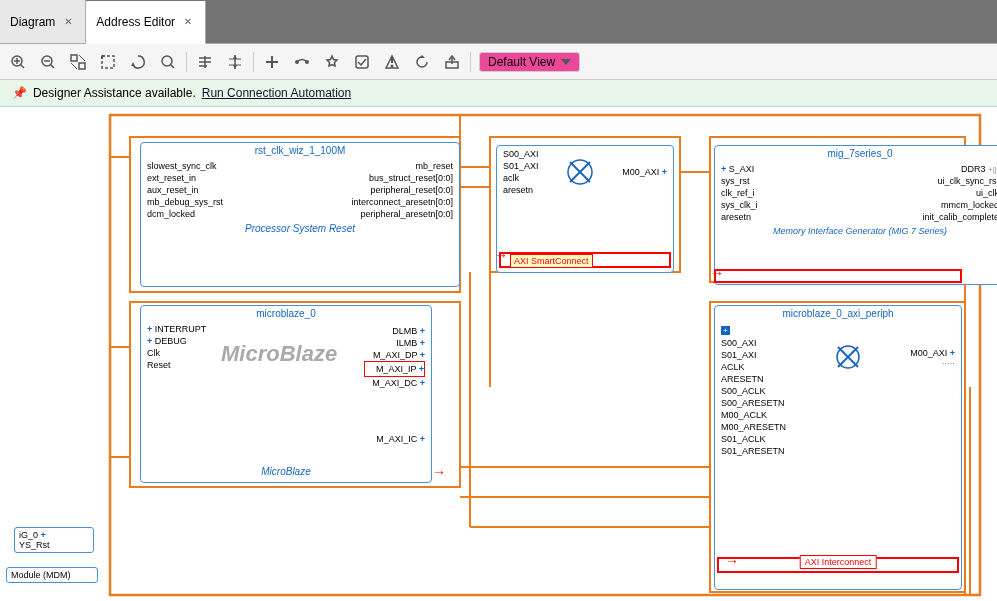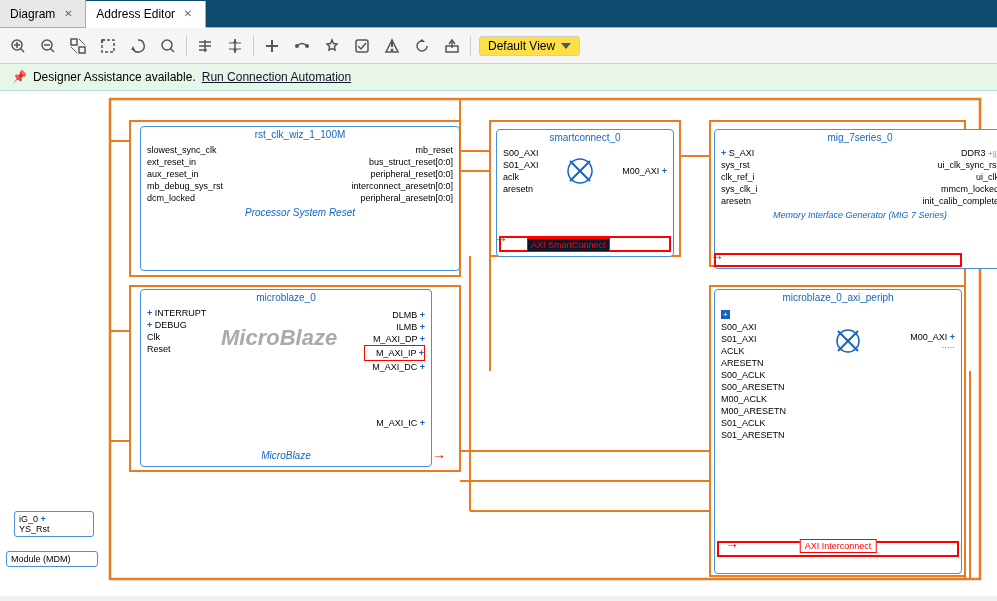--- a/index.html
+++ b/index.html
@@ -2,22 +2,22 @@
 <html><head>
   <meta charset="utf-8">
   <style>
     * { box-sizing: border-box; margin: 0; padding: 0; }
     body { font-family: Arial, sans-serif; font-size: 11px; background: #f0f0f0; width: 997px; height: 601px; overflow: hidden; }
     
     
     .tab-bar {
       display: flex;
       align-items: center;
-      background: #0c4a6e;
-      height: 28px;
+      background: #737373;
+      height: 44px;
       border-bottom: 1px solid #aaa;
     }
     .tab {
       display: flex;
       align-items: center;
       padding: 0 10px;
       height: 100%;
       background: #e8e8e8;
       border-right: 1px solid #aaa;
       cursor: pointer;
@@ -68,21 +68,21 @@
     .toolbar-sep {
       width: 1px;
       height: 20px;
       background: #ccc;
       margin: 0 2px;
     }
     .view-dropdown {
       display: flex;
       align-items: center;
       border: 1px solid #ccc;
-      background: #fde047;
+      background: #ec4899;
       padding: 2px 8px;
       border-radius: 3px;
       cursor: pointer;
       gap: 6px;
       font-size: 12px;
       margin-left: 4px;
     }
 
     
     .assistant-bar {
@@ -139,27 +139,26 @@
 
     
     .red-box {
       position: absolute;
       border: 2px solid red;
       background: transparent;
       pointer-events: none;
     }
     .red-label {
       position: absolute;
-      background: #0f172a;
+      background: #fef9c3;
       border: 1px solid red;
       color: red;
       font-size: 9px;
       padding: 1px 3px;
       white-space: nowrap;
-      margin-left: 17px;
     }
 
     
     .plus-icon {
       color: #1565c0;
       font-size: 9px;
       font-weight: bold;
     }
 
     
@@ -365,21 +364,20 @@
         <div style="padding:1px 0;">bus_struct_reset[0:0]</div>
         <div style="padding:1px 0;">peripheral_reset[0:0]</div>
         <div style="padding:1px 0;">interconnect_aresetn[0:0]</div>
         <div style="padding:1px 0;">peripheral_aresetn[0:0]</div>
       </div>
     </div>
     <div class="block-label" style="color:#1565c0;font-style:italic;">Processor System Reset</div>
   </div>
 
   <div class="block" style="left:496px;top:38px;width:178px;height:128px;">
-    <div class="block-title">smartconnect_0</div>
     <div style="display:flex;justify-content:space-between;padding:2px 6px;font-size:9px;align-items:center;">
       <div>
         <div style="padding:1px 0;">S00_AXI</div>
         <div style="padding:1px 0;">S01_AXI</div>
         <div style="padding:1px 0;">aclk</div>
         <div style="padding:1px 0;">aresetn</div>
       </div>
       <div style="display:flex;align-items:center;justify-content:center;width:40px;height:40px;">
 
         <svg width="30" height="30" viewBox="0 0 30 30">

